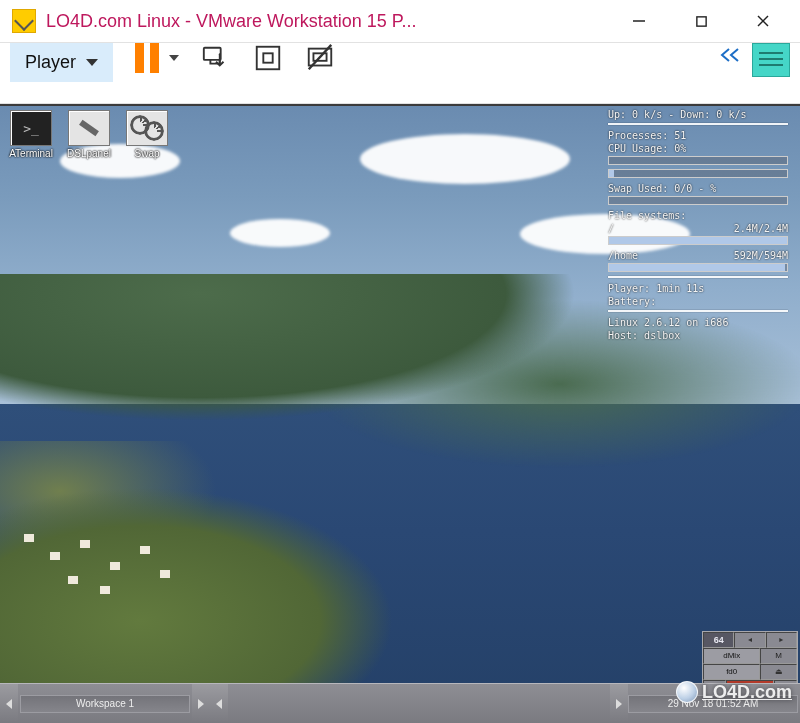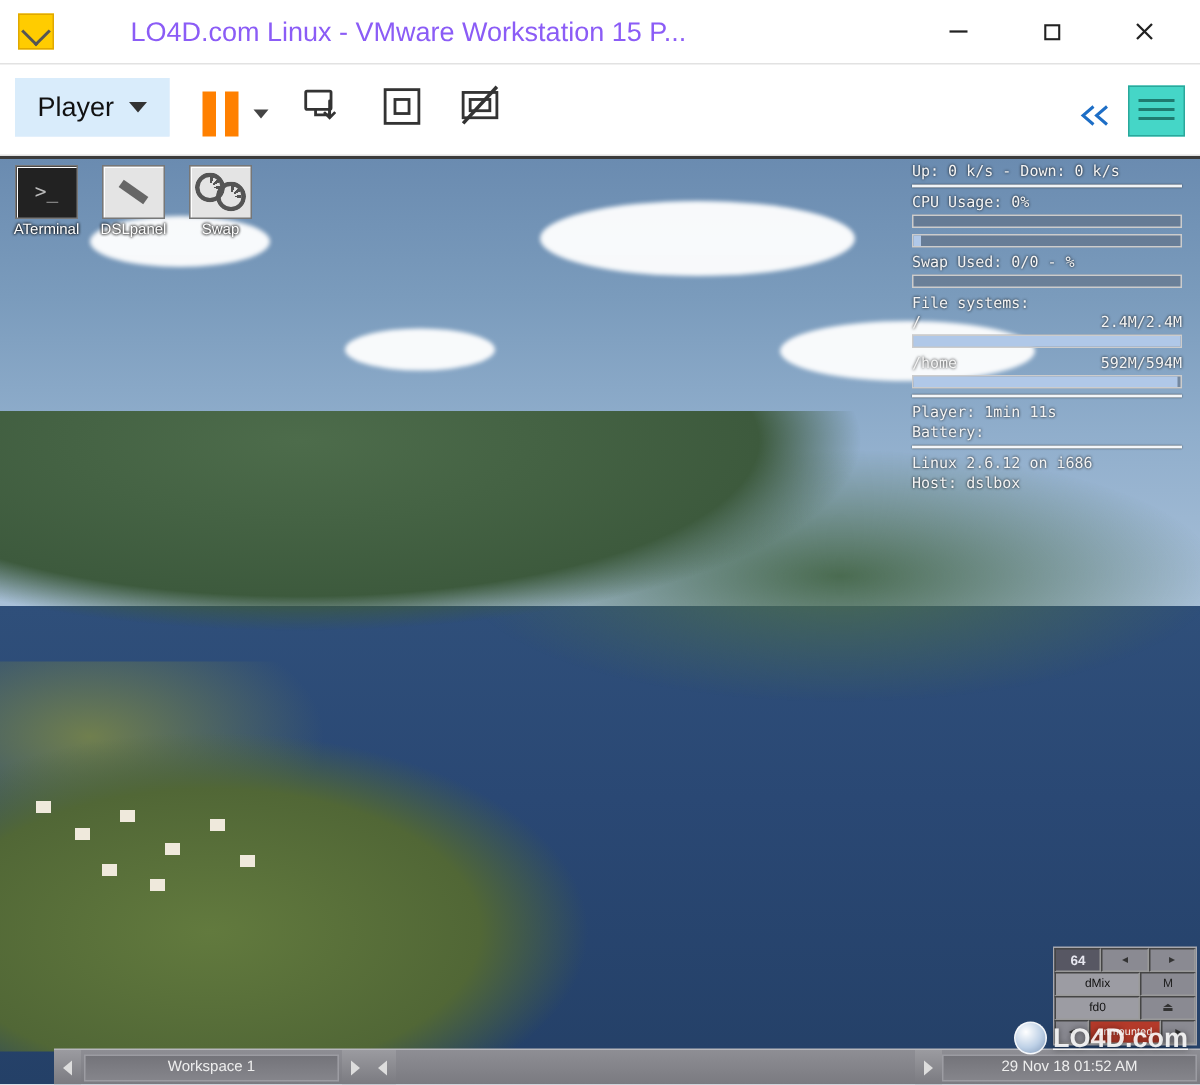--- a/index.html
+++ b/index.html
@@ -31,45 +31,44 @@
   .titlebar .app-icon::before {
     content: "";
     position: absolute; inset: 4px;
     border: 2px solid #555;
     border-top: none; border-left: none;
     transform: rotate(45deg);
   }
   .titlebar .title {
     flex: 1;
     font-size: 18px;
-    color: #8b5cf6;
+    color: #be185d;
     white-space: nowrap;
     overflow: hidden;
     text-overflow: ellipsis;
-    margin-left: 41px;
   }
   .titlebar .winbtns { display: flex; align-items: center; }
   .winbtn {
     width: 62px; height: 42px;
     display: flex; align-items: center; justify-content: center;
     font-size: 16px; color: #222;
     cursor: pointer;
   }
   .winbtn svg { width: 14px; height: 14px; }
   .winbtn.restore svg { width: 13px; height: 13px; }
 
   
   .vmtoolbar {
     height: 62px;
     border-top: 1px solid #e2e2e2;
     border-bottom: 1px solid #e2e2e2;
     background: #fff;
     display: flex;
-    align-items: flex-end;
-    padding: 12px 10px;
+    align-items: flex-start;
+    padding: 0 10px;
   }
   .player-menu {
     background: #d9ecfb;
     border: 1px solid #d9ecfb;
     padding: 8px 14px;
     display: flex; align-items: center;
     cursor: pointer;
     font-size: 18px;
     color: #111;
   }
@@ -181,25 +180,25 @@
     font: 10px/13px "Bitstream Vera Sans Mono", monospace;
     color:#f4f4f4; text-shadow: 0 0 2px #000;
   }
   .sysmon .hr { height:2px; background:#fff; box-shadow:0 0 1px #000; margin:2px 0 4px; opacity:.9; }
   .sysmon .bar { height:9px; border:1px solid #ccc; margin-top:1px; margin-bottom:4px; position:relative; background:rgba(80,80,90,.35); }
   .sysmon .bar i { position:absolute; left:0; top:0; bottom:0; background:#b0c8e8; }
   .sysmon .row { display:flex; justify-content:space-between; white-space:pre; }
 
   
   .fluxbar {
-    position:absolute; left:0; right:0; bottom:0; height:24px;
+    position:absolute; left:0; right:0; bottom:0; height:40px;
     background: linear-gradient(#8e8e94, #7a7a80);
     border-top:1px solid #b7b7bc;
     display:flex; align-items:center;
-    font: 10px Tahoma, sans-serif; color:#eee;margin-left:36px;
+    font: 10px Tahoma, sans-serif; color:#eee;
   }
   .fluxbar .arrow {
     width:18px; height:100%; display:flex; align-items:center; justify-content:center;
     background: linear-gradient(#9b9ba0,#7a7a80);
     cursor:pointer;
   }
   .fluxbar .arrow span { display:inline-block; width:0; height:0; border-top:5px solid transparent; border-bottom:5px solid transparent; }
   .fluxbar .arrow.left span { border-right:6px solid #ddd; }
   .fluxbar .arrow.right span { border-left:6px solid #ddd; }
   .fluxbar .ws {
@@ -353,20 +352,21 @@
     </div>
     <div class="dicon">
       <div class="box cog"></div>
       <div class="lbl">Swap</div>
     </div>
   </div>
 
   <div class="sysmon">
     <div>Up: 0 k/s - Down: 0 k/s</div>
     <div class="hr"></div>
+    <div>Processes: 51</div>
     <div>CPU Usage: 0%</div>
     <div class="bar">
         <i style="width:0%"></i>
       </div>
     <div class="bar">
         <i style="width:3%"></i>
       </div>
     <div>Swap Used: 0/0 - %</div>
     <div class="bar">
         <i style="width:0%"></i>

